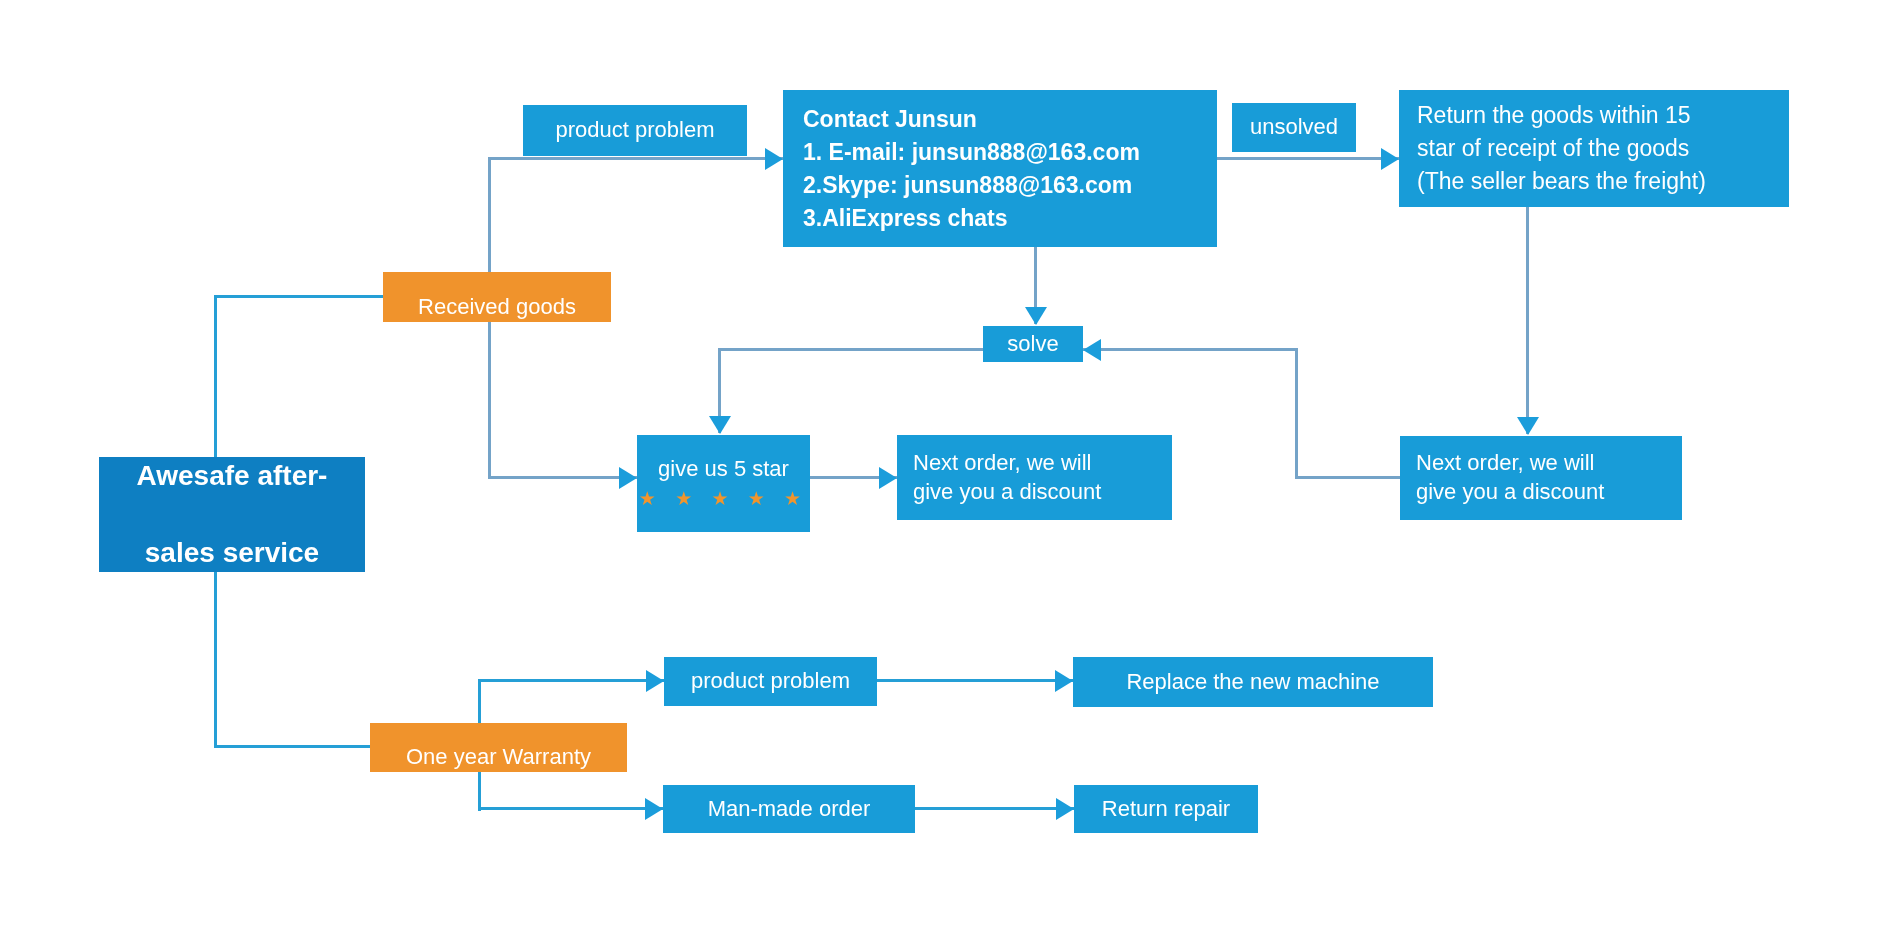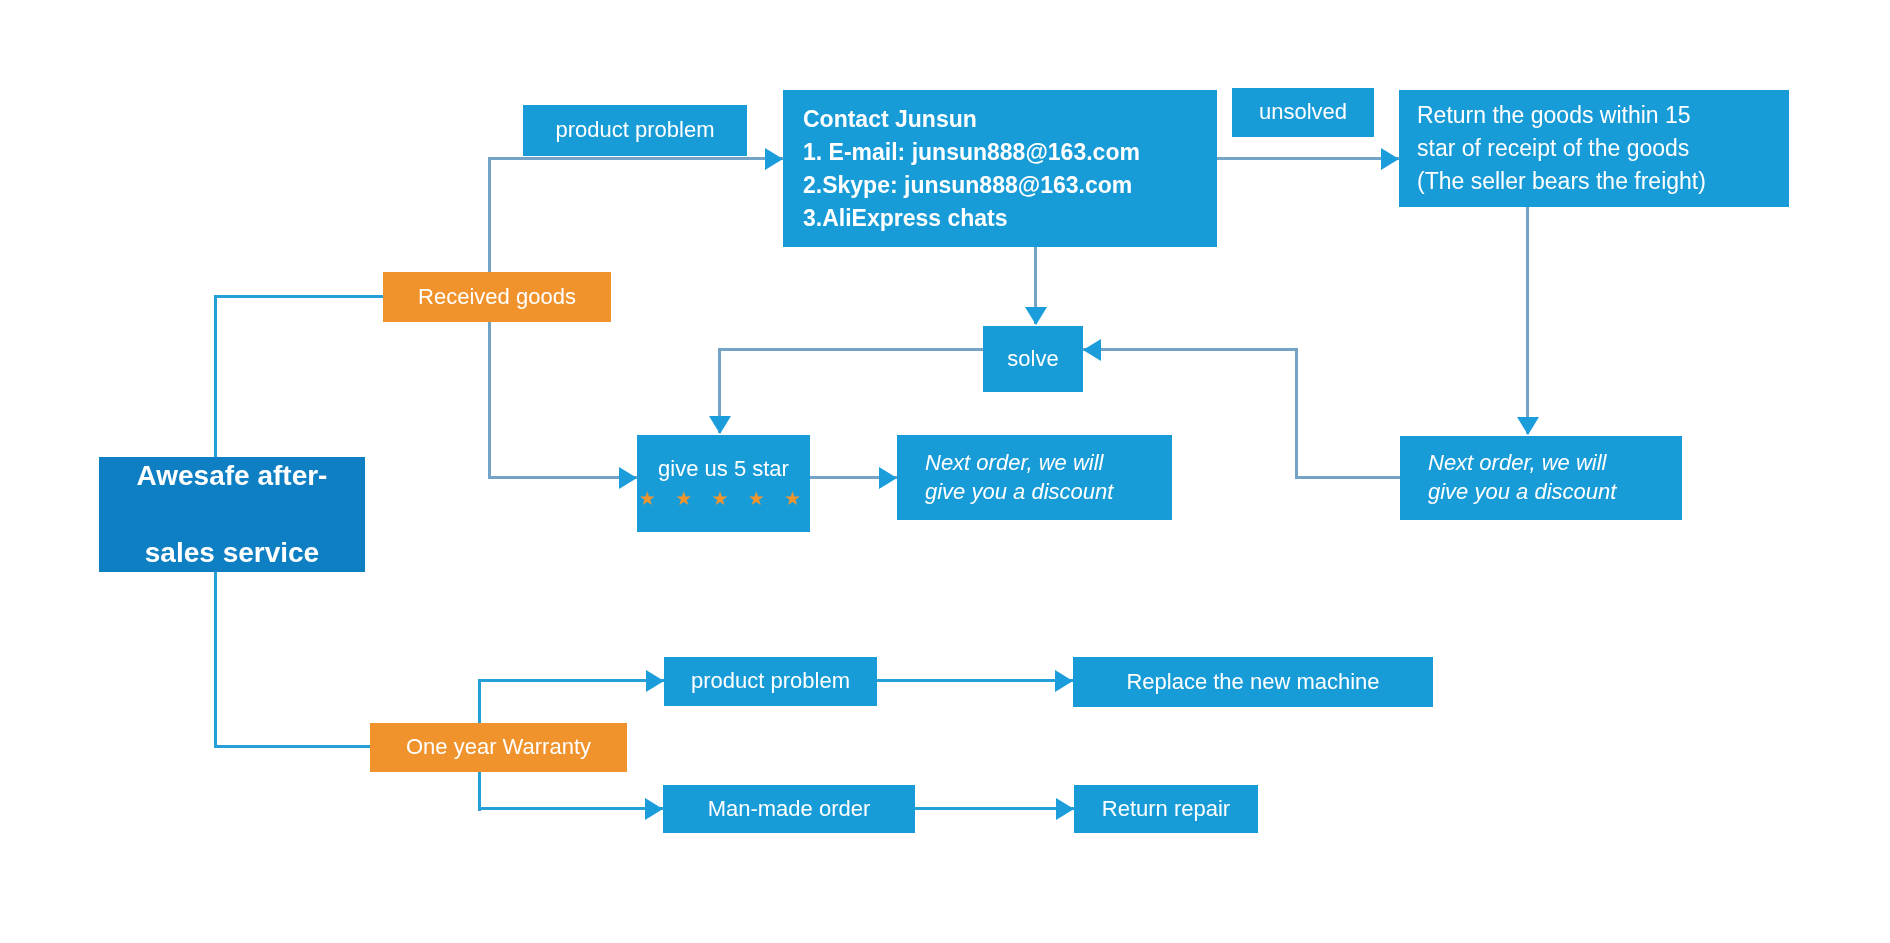--- a/index.html
+++ b/index.html
@@ -31,27 +31,27 @@
   .ar.left{border-right:18px solid var(--arrow);border-top:11px solid transparent;border-bottom:11px solid transparent;}
   .ar.down{border-top:18px solid var(--arrow);border-left:11px solid transparent;border-right:11px solid transparent;}
   
   .box{
     position:absolute;z-index:3;color:var(--text);
     display:flex;align-items:center;justify-content:center;
     font-size:22px;line-height:1.3;box-sizing:border-box;text-align:center;
   }
   .box.blue{background:var(--box-blue);}
   .box.darkblue{background:var(--box-blue-dark);}
-  .box.orange{background:var(--orange);}
+  .box.orange{background:var(--orange);align-items:flex-end;}
   .box.col{flex-direction:column;}
   .box.leftalign{align-items:flex-start;justify-content:center;text-align:left;}
   .root-box{font-size:28px;font-weight:bold;line-height:1.35;justify-content:space-between;}
   .contact-box{font-size:23px;font-weight:bold;line-height:33px;padding:12px 20px;}
   .return-box{font-size:23px;line-height:33px;padding:9px 18px;}
-  .discount-box{padding-left:28px;font-style:italic;}
+  .discount-box{padding-left:16px;}
   .stars{font-size:19px;letter-spacing:7px;color:var(--star);margin-top:3px;white-space:nowrap;}
   .fivestar-label{font-size:22px;}
 </style>
 </head>
 <body>
 
 <div class="canvas">
 
   <div class="ln h muted" style="left:489px;top:157px;width:294px"></div>
   <div class="ln v muted" style="left:488px;top:157px;height:322px"></div>
@@ -102,31 +102,31 @@
     <span>product problem</span>
   </div>
 
   <div class="box blue contact-box col leftalign" style="left:783px;top:90px;width:434px;height:157px">
     <span>Contact Junsun</span>
     <span>1. E-mail: junsun888@163.com</span>
     <span>2.Skype: junsun888@163.com</span>
     <span>3.AliExpress chats</span>
   </div>
 
-  <div class="box blue" style="left:1232px;top:88px;width:142px;height:49px">
+  <div class="box blue" style="left:1232px;top:103px;width:124px;height:49px">
     <span>unsolved</span>
   </div>
 
   <div class="box blue return-box col leftalign" style="left:1399px;top:90px;width:390px;height:117px">
     <span>Return the goods within 15</span>
     <span>star of receipt of the goods</span>
     <span>(The seller bears the freight)</span>
   </div>
 
-  <div class="box blue" style="left:983px;top:326px;width:100px;height:66px">
+  <div class="box blue" style="left:983px;top:326px;width:100px;height:36px">
     <span>solve</span>
   </div>
 
   <div class="box blue col" style="left:637px;top:435px;width:173px;height:97px">
     <span class="fivestar-label">give us 5 star</span>
     <span class="stars">★ ★ ★ ★ ★</span>
   </div>
 
   <div class="box blue col leftalign discount-box" style="left:897px;top:435px;width:275px;height:85px">
     <span>Next order, we will</span>

